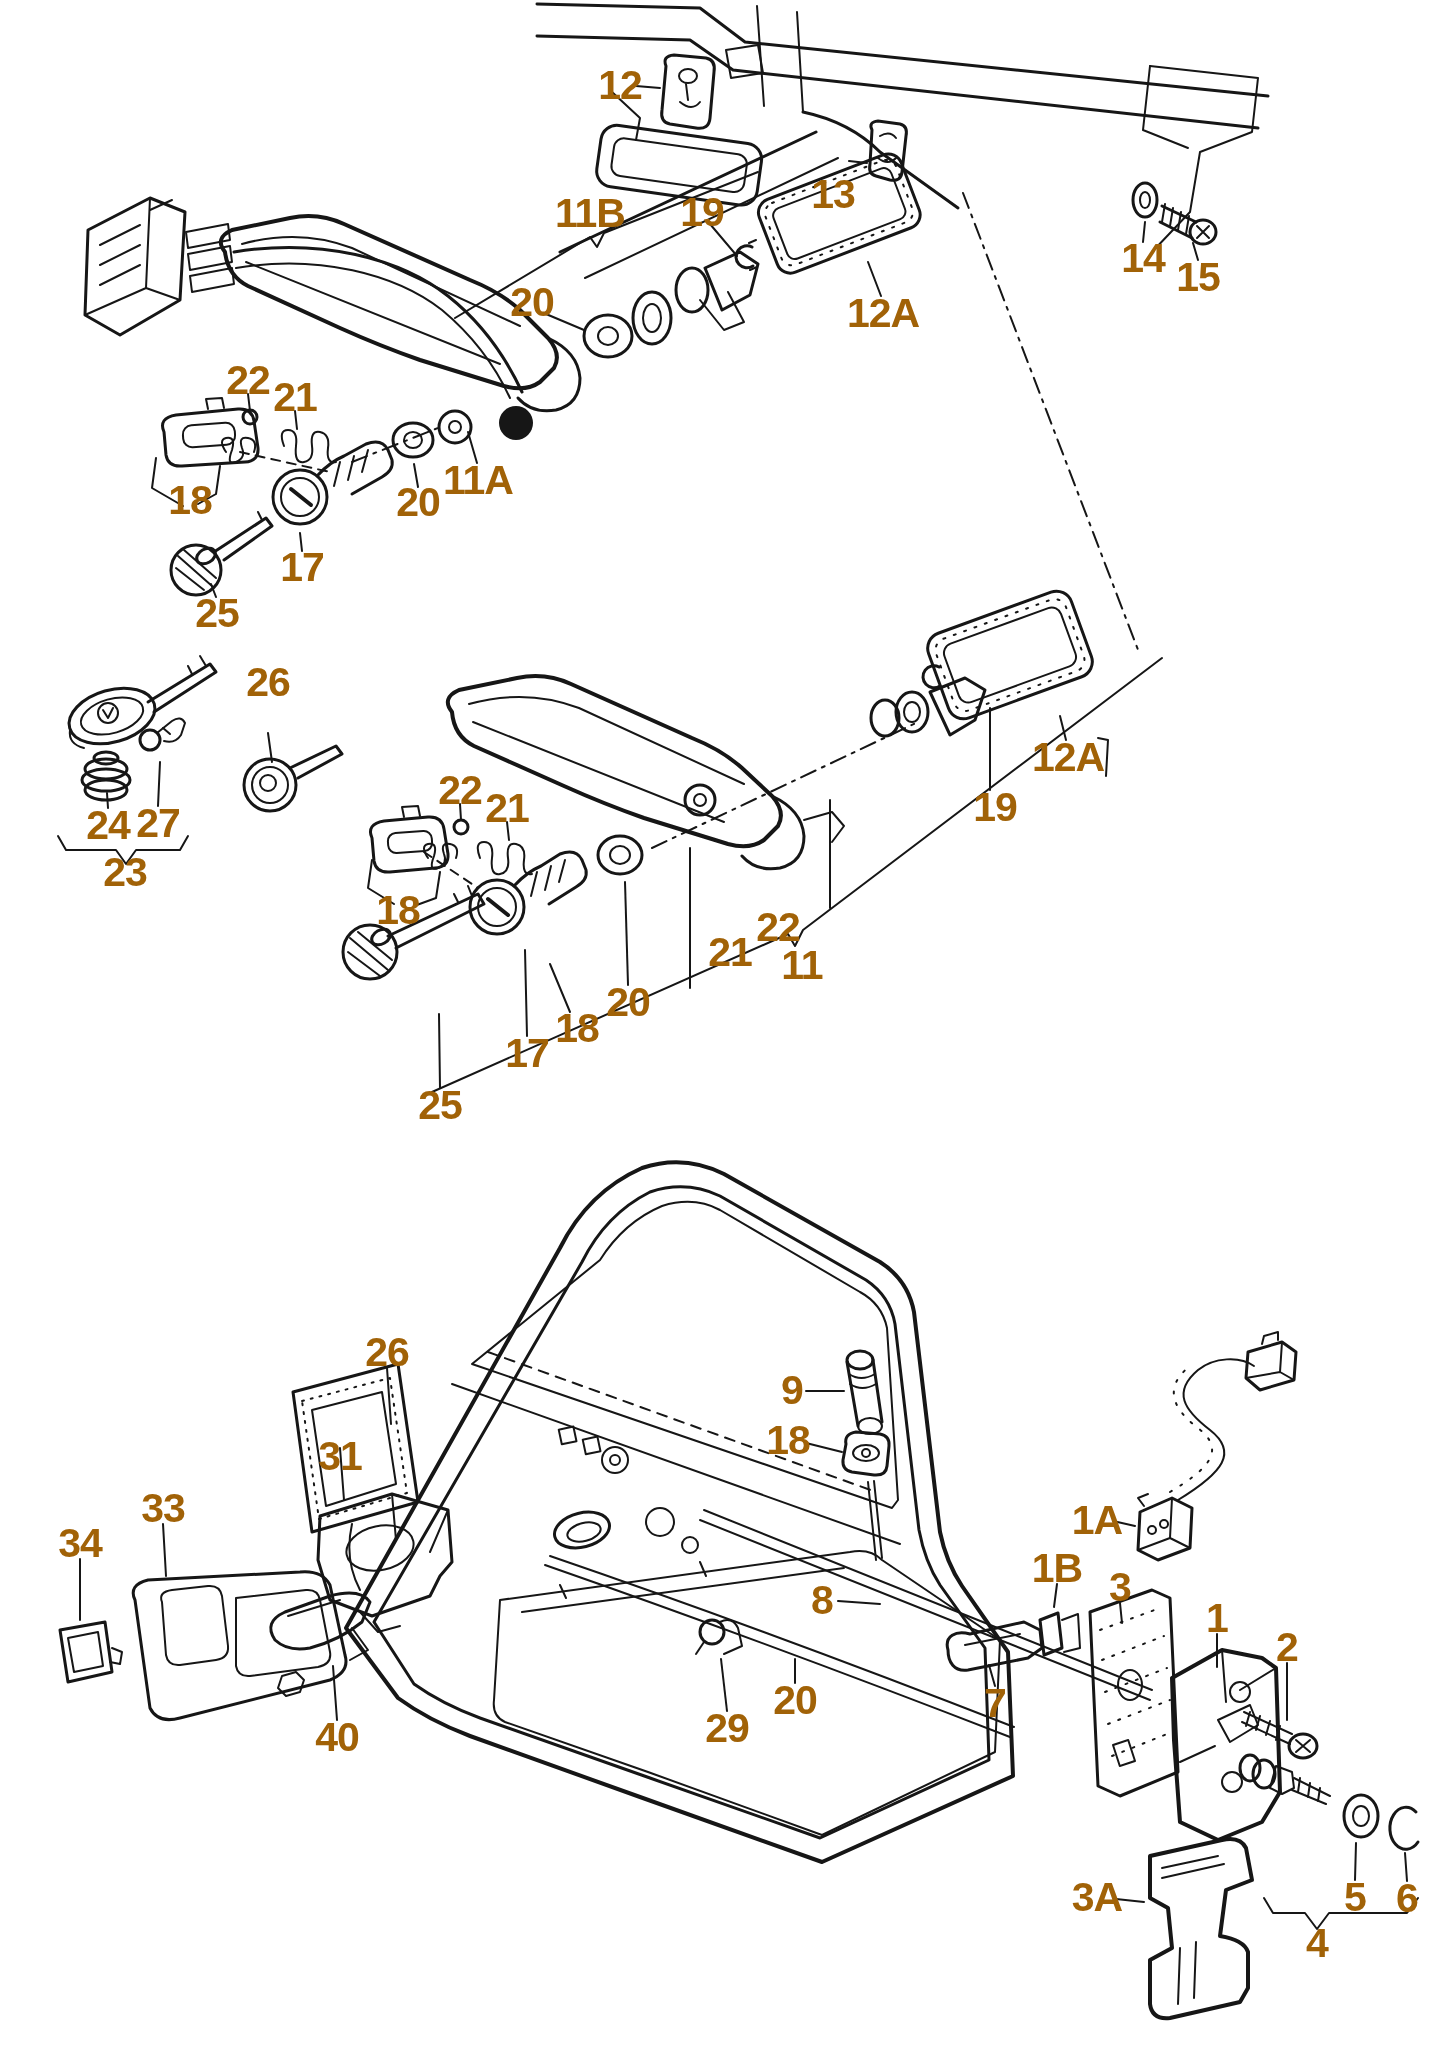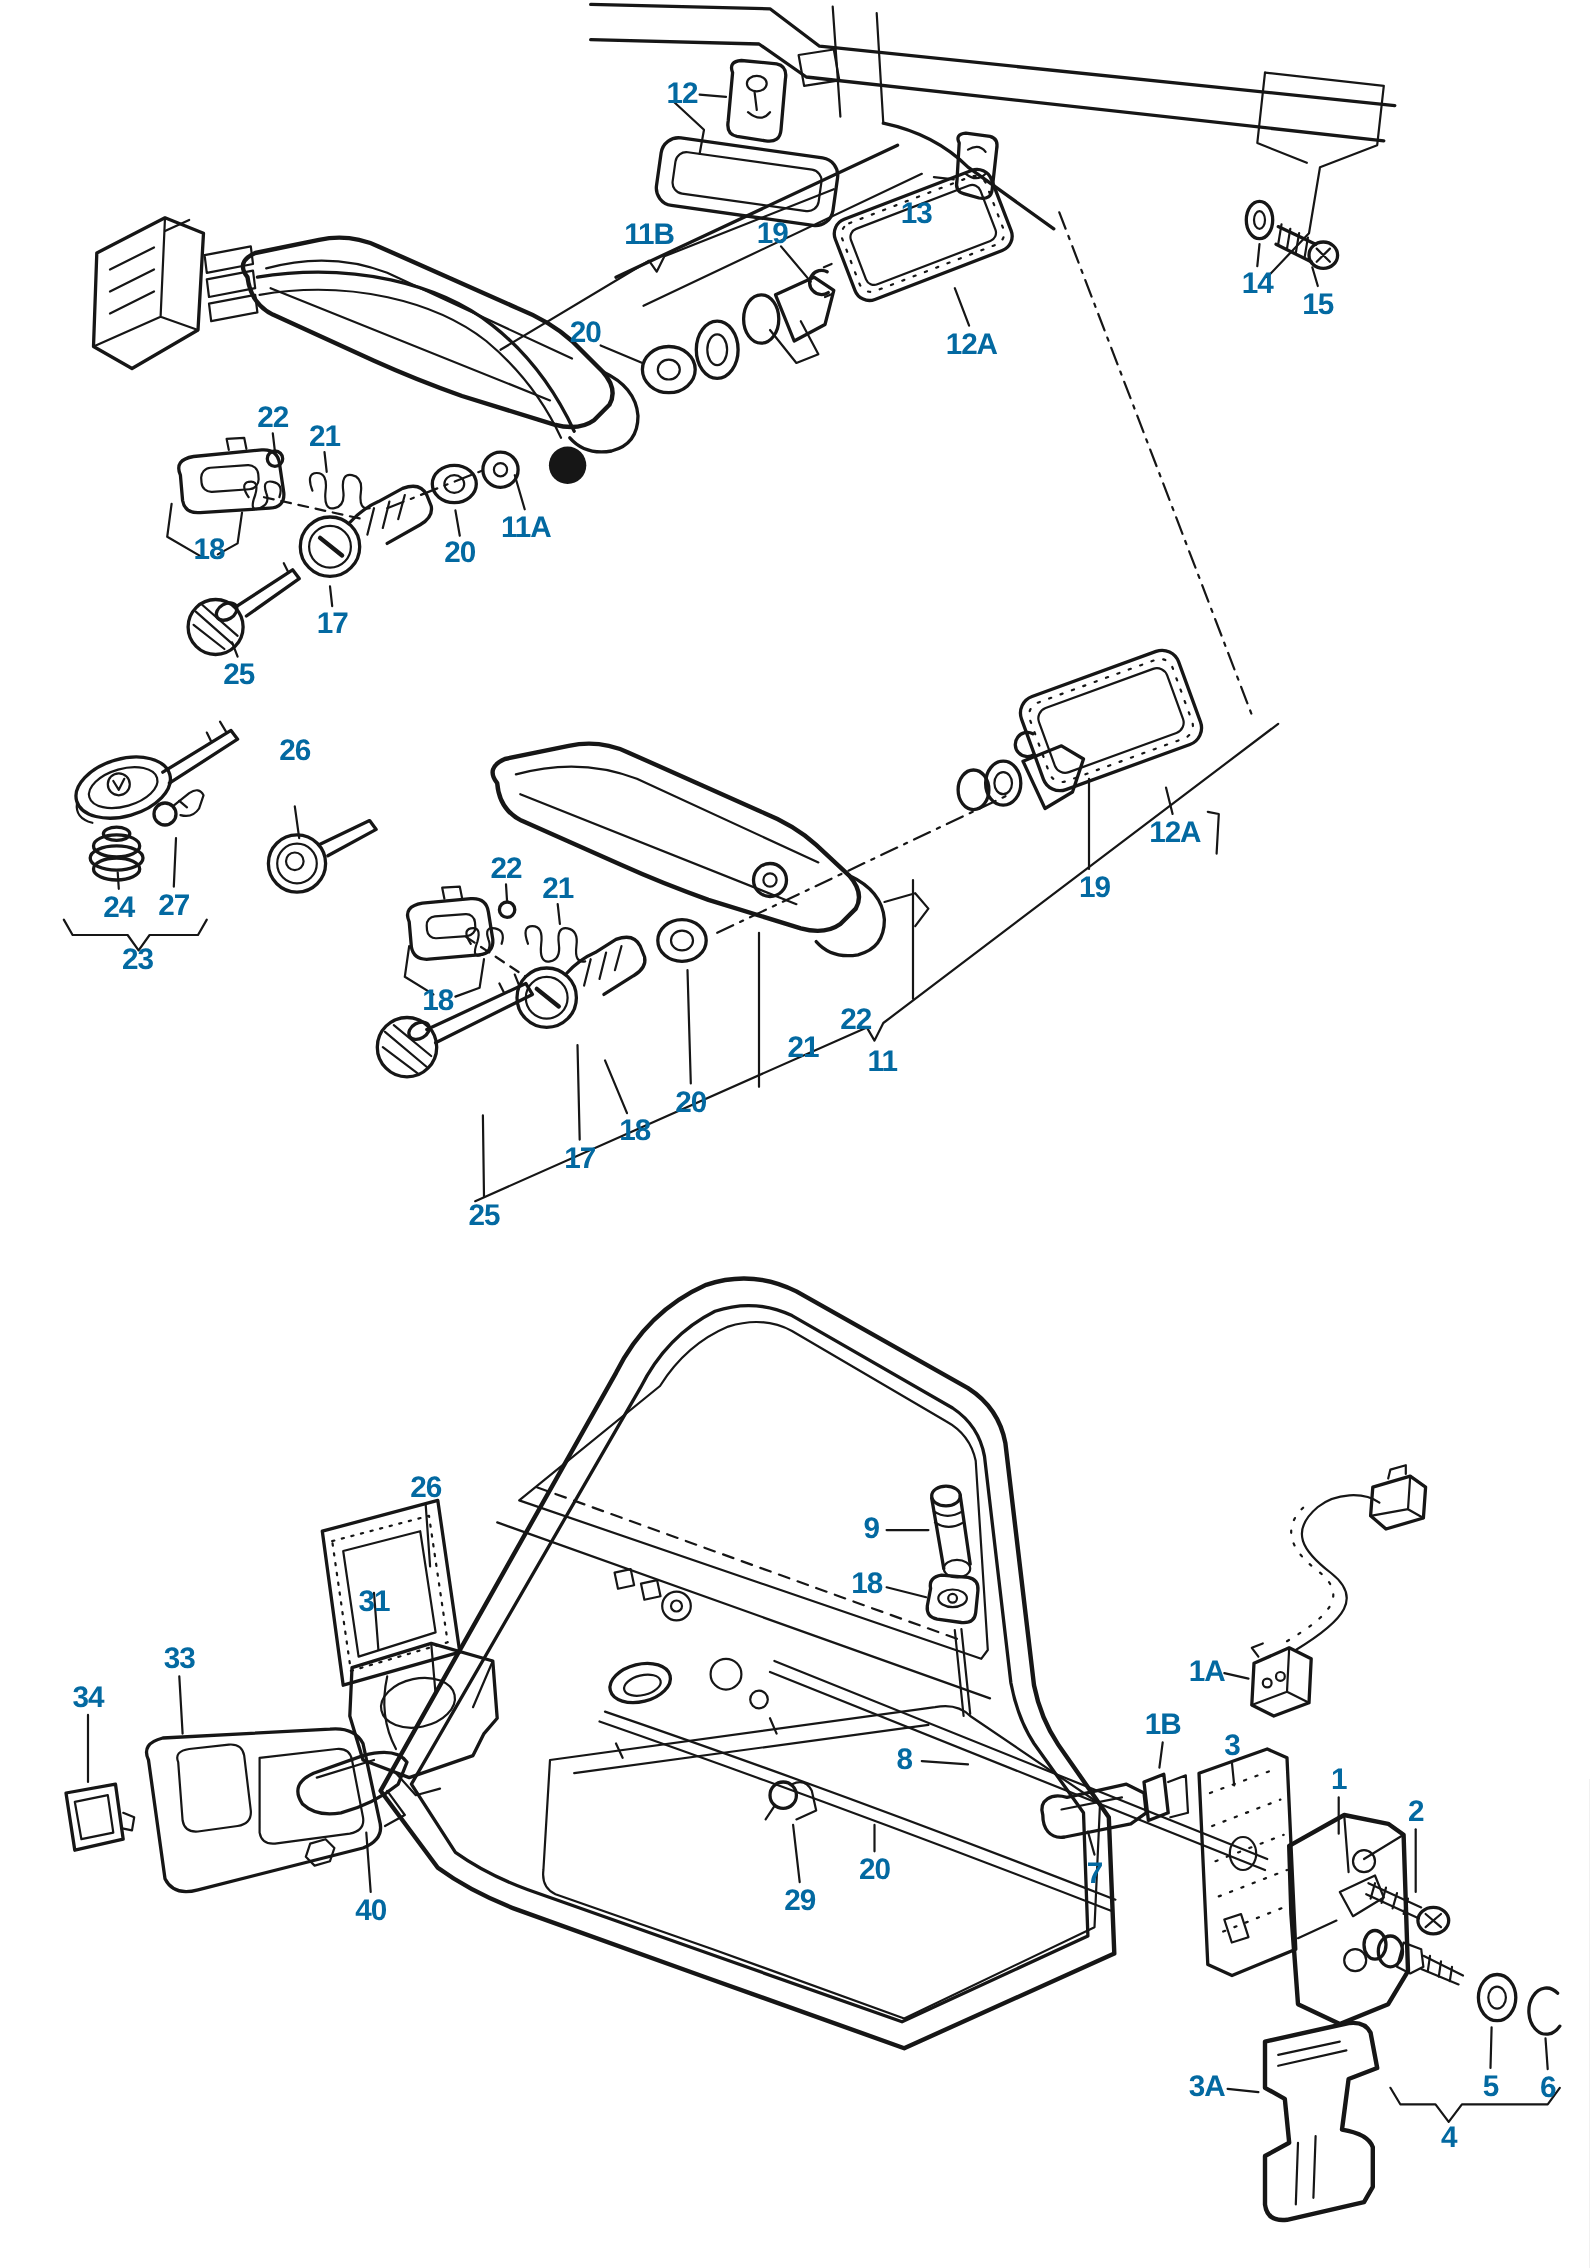--- a/index.html
+++ b/index.html
@@ -9,21 +9,21 @@
   }
   .art{position:absolute;left:0;top:0;}
   .art path,.art line,.art circle,.art ellipse,.art rect,.art polygon,.art polyline{
     fill:none;stroke:#161616;stroke-width:3;stroke-linecap:round;stroke-linejoin:round;
   }
   .art .thin{stroke-width:2;}
   .art .thick{stroke-width:4;}
   .art .ink{fill:#161616;stroke:none;}
   .lbl{
     position:absolute;transform:translate(-50%,-50%);
-    font-weight:700;font-size:27px;line-height:1;color:#0369a1;
+    font-weight:700;font-size:41px;line-height:1;color:#a16207;
     letter-spacing:-1px;white-space:nowrap;user-select:none;
   }
 </style>
 </head>
 <body>
 
 <div class="stage">
 
 <svg class="art" width="1445" height="2062" viewBox="0 0 1445 2062" xmlns="http://www.w3.org/2000/svg">
 

